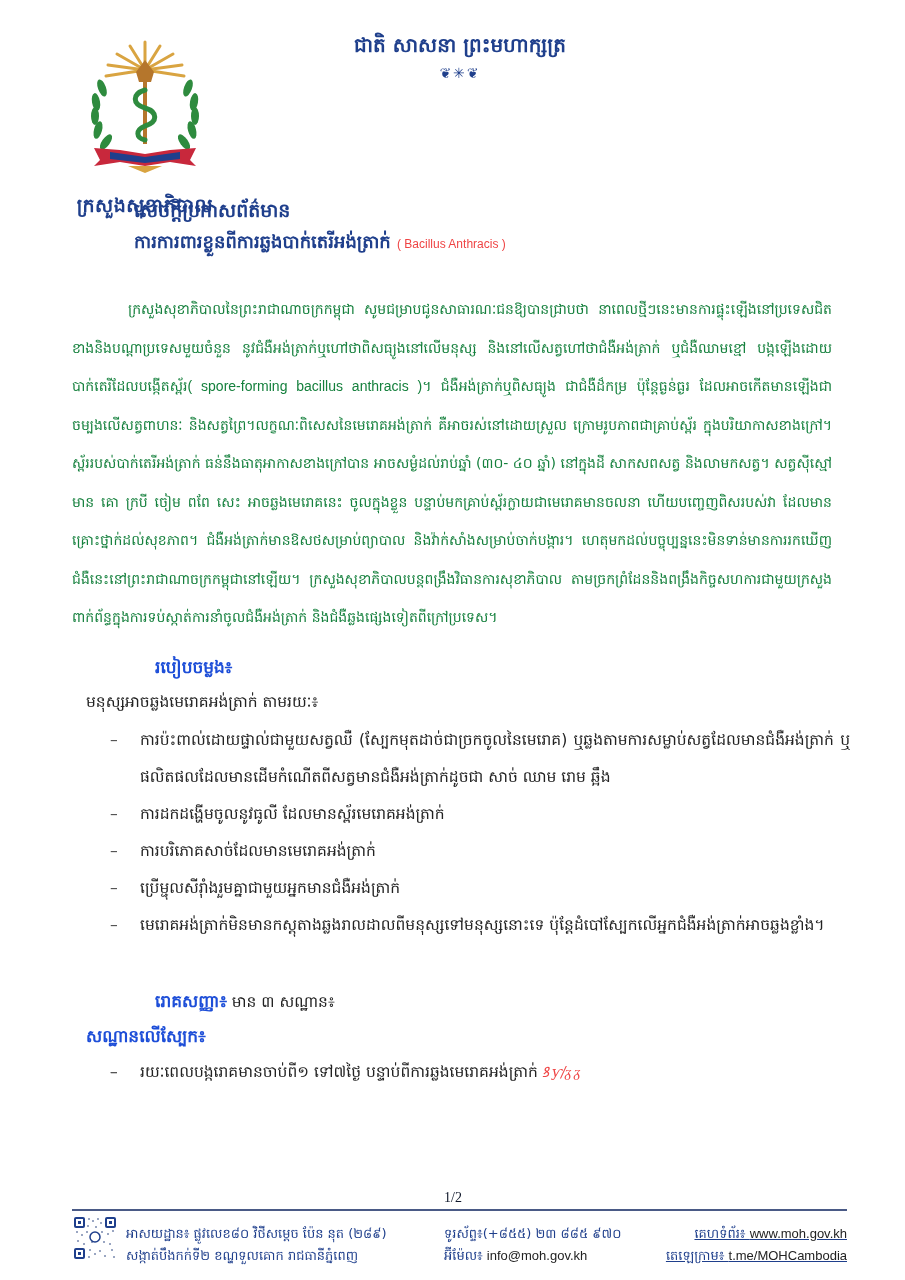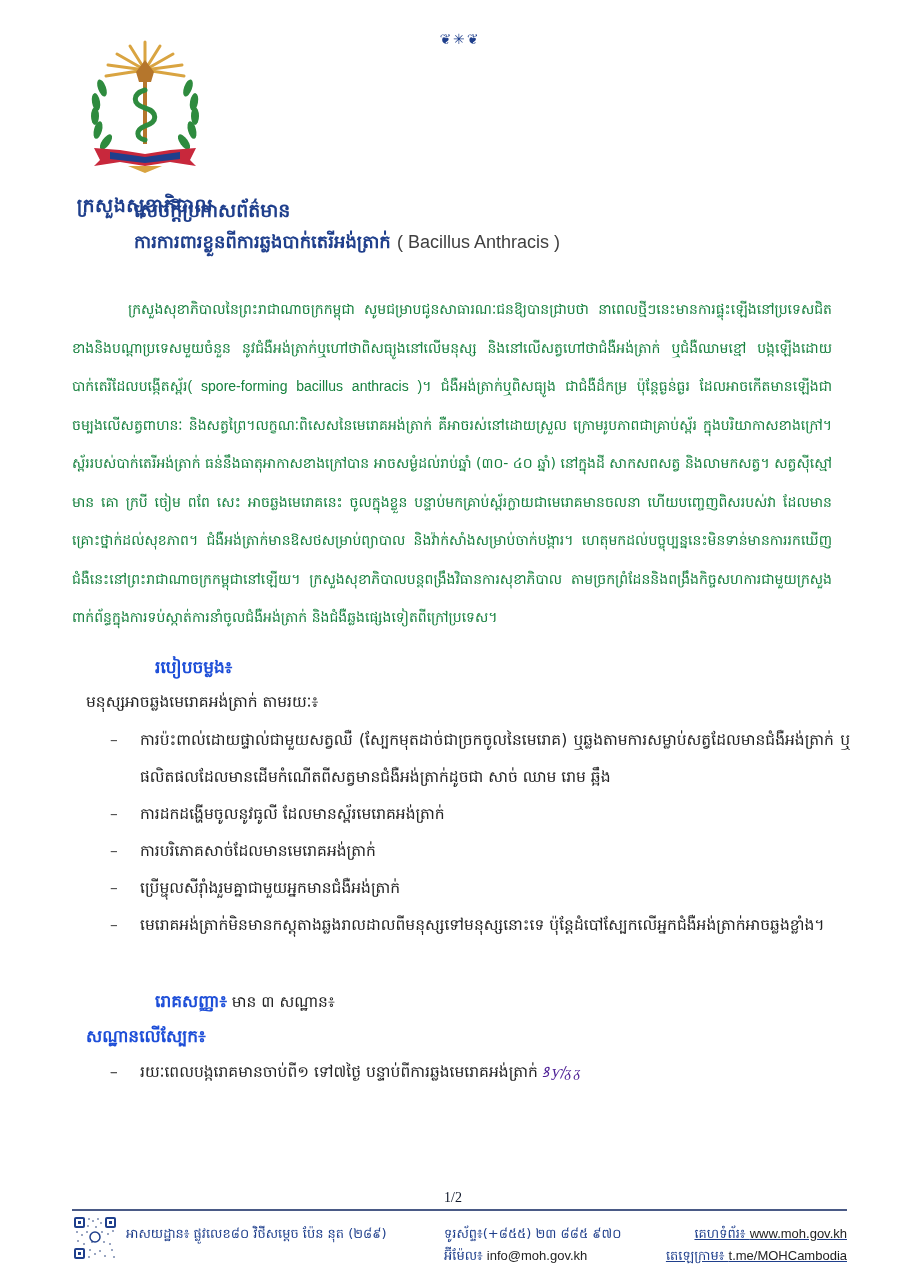--- a/index.html
+++ b/index.html
@@ -11,34 +11,34 @@
     .ministry-name { font-family: "DejaVu Serif", serif; font-weight: bold; color: #1f3f8c; font-size: 19px; margin-top: 20px; letter-spacing: 0.5px; white-space: nowrap; }
 
     .kingdom { position: absolute; left: 300px; top: 28px; width: 320px; text-align: center; color: #1f3f8c; }
     .kingdom .line1 { font-family: "DejaVu Serif", serif; font-weight: bold; font-size: 20px; line-height: 34px; }
     .kingdom .line2 { font-family: "DejaVu Serif", serif; font-weight: bold; font-size: 20px; line-height: 34px; }
     .kingdom .ornament { font-size: 14px; line-height: 22px; letter-spacing: 2px; }
 
     .titles { position: absolute; left: 134px; top: 194px; width: 680px; text-align: left; color: #1f3f8c; }
     .titles .t1, .titles .t2 { font-family: "DejaVu Serif", serif; font-weight: bold; font-size: 19px; line-height: 32px; }
     .titles .t3 { font-family: "DejaVu Serif", serif; font-weight: bold; font-size: 18px; line-height: 32px; }
-    .titles .t3 .latin { font-family: "Liberation Sans", sans-serif; font-weight: normal; font-size: 18px; color: #404040; }
+    .titles .t3 .latin { font-family: "Liberation Sans", sans-serif; font-weight: normal; font-size: 12px; color: #ef4444; }
 
     .body-text { position: absolute; left: 72px; top: 290px; width: 760px; font-family: "DejaVu Sans", sans-serif; font-size: 14px; line-height: 38.5px; text-align: justify; color: #15803d; }
     .body-text .indent { display: inline-block; width: 56px; }
     .body-text .latin { font-family: "Liberation Sans", sans-serif; }
 
     .section-head { position: absolute; font-family: "DejaVu Serif", serif; font-weight: bold; font-size: 17px; color: #1d4ed8; }
     .plain-line { position: absolute; font-size: 15.5px; color: #222; }
 
     .bullets { position: absolute; left: 110px; width: 740px; }
     .bullet { position: relative; padding-left: 30px; font-size: 15.5px; line-height: 37px; color: #222; text-align: justify; }
     .bullet .dash { position: absolute; left: 0; top: 0; color: #555; }
 
-    .signature { display: inline-block; font-family: "DejaVu Serif", serif; font-style: italic; color: #4c1d95; font-size: 14px; margin-left: 4px; letter-spacing: -1px; }
+    .signature { display: inline-block; font-family: "DejaVu Serif", serif; font-style: italic; color: #ef4444; font-size: 14px; margin-left: 4px; letter-spacing: -1px; }
 
     .page-num { position: absolute; left: 444px; top: 1190px; font-family: "Liberation Serif", serif; font-size: 14px; color: #0f172a; }
     .footer-rule { position: absolute; left: 72px; top: 1209px; width: 775px; height: 2px; background: #4a5a86; }
     .qr { position: absolute; left: 73px; top: 1216px; width: 44px; height: 44px; }
     .footer-col { position: absolute; font-size: 13px; color: #1f3f8c; line-height: 22px; white-space: nowrap; margin-top: 10px; }
     .footer-col .latin { font-family: "Liberation Sans", sans-serif; color: #222; }
   </style>
 </head>
 <body>
 
@@ -80,20 +80,21 @@
       <path d="M14 110 L40 112 L65 116 L90 112 L116 110 L110 122 L116 128 L90 124 L65 128 L40 124 L14 128 L20 122 Z" fill="#c8283c"></path>
       <path d="M30 114 L65 119 L100 114 L100 121 L65 125 L30 121 Z" fill="#1f3f8c"></path>
 
       <path d="M48 128 L65 135 L82 128 Z" fill="#d9a441"></path>
     </svg>
   </div>
   <div class="ministry-name">ក្រសួងសុខាភិបាល</div>
 </div>
 
 <div class="kingdom">
+  <div class="line2">ជាតិ សាសនា ព្រះមហាក្សត្រ</div>
   <div class="ornament">❦✳❦</div>
 </div>
 
 <div class="titles">
   <div class="t1">សេចក្ដីប្រកាសព័ត៌មាន</div>
   <div class="t3">
     <span>ការការពារខ្លួនពីការឆ្លងបាក់តេរីអង់ត្រាក់</span>
     <span class="latin">( Bacillus Anthracis )</span>
   </div>
 </div>
@@ -189,20 +190,21 @@
         <rect x="15" y="40" width="2" height="2"></rect>
         <rect x="40" y="40" width="2" height="2"></rect>
         <rect x="18" y="25" width="2" height="2"></rect>
     </g>
     <circle cx="22" cy="21" r="5" fill="none" stroke="#1f3f8c" stroke-width="1.5"></circle>
   </svg>
 </div>
 
 <div class="footer-col" style="left:126px; top:1213px;">
   <div>អាសយដ្ឋាន៖ ផ្លូវលេខ៨០ វិថីសម្ដេច ប៉ែន នុត (២៨៩)</div>
+  <div>សង្កាត់បឹងកក់ទី២ ខណ្ឌទួលគោក រាជធានីភ្នំពេញ</div>
 </div>
 
 <div class="footer-col" style="left:444px; top:1213px;">
   <div>
     <span>ទូរស័ព្ទ៖</span><span>(+៨៥៥) ២៣ ៨៨៥ ៩៧០</span>
   </div>
   <div>
     <span>អ៊ីម៉ែល៖ </span><span class="latin">info@moh.gov.kh</span>
   </div>
 </div>

